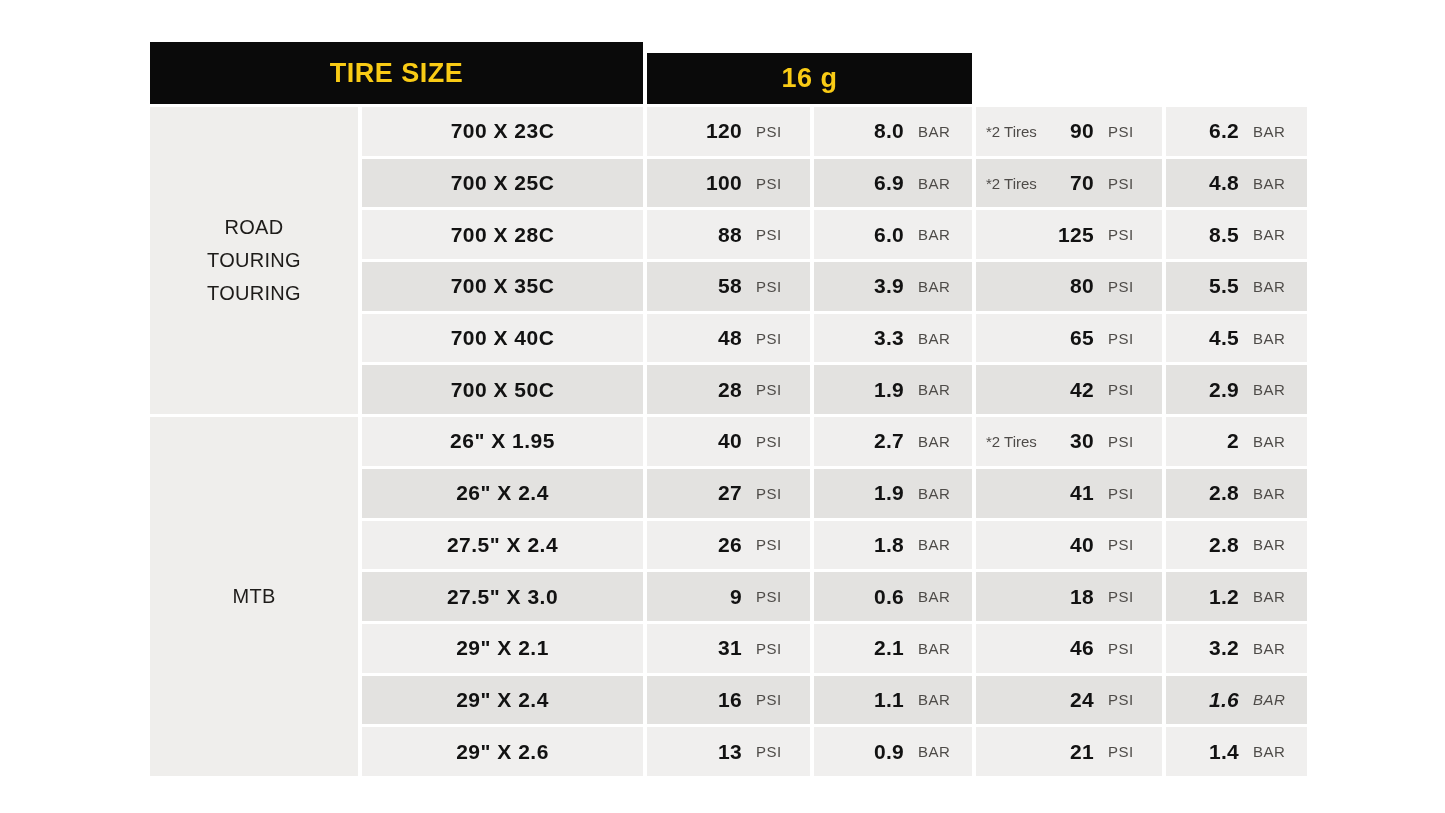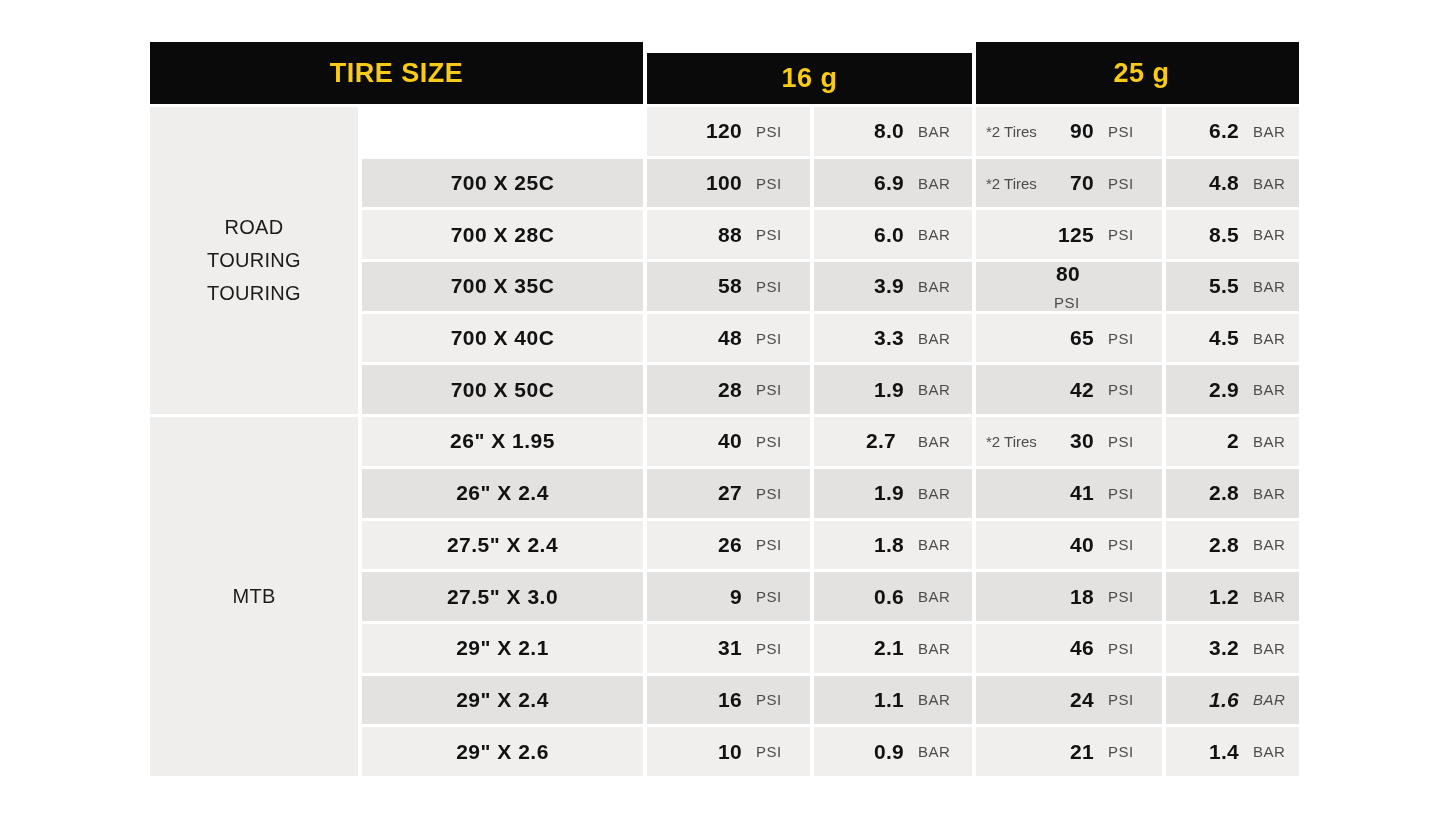--- a/index.html
+++ b/index.html
@@ -6,21 +6,21 @@
     margin: 0;
     padding: 0;
     background: #ffffff;
     width: 1445px;
     height: 813px;
     font-family: "Liberation Sans", sans-serif;
     -webkit-font-smoothing: antialiased;
   }
   .page {
     position: relative;
-    width: 1299px;
+    width: 1445px;
     height: 813px;
     background: #ffffff;
     overflow: hidden;
   }
   .grid {
     position: absolute;
     left: 150px;
     top: 42px;
     display: grid;
     grid-template-columns: 208px 281px 163px 158px 186px 141px;
@@ -103,26 +103,28 @@
     letter-spacing: 0.5px;
   }
 </style>
 </head>
 <body>
 
 <div class="page">
   <div class="grid" id="grid">
     <div class="hcell h-tire">TIRE SIZE</div>
     <div class="hcell h-16g">16 g</div>
-    <div class="hcell h-25g">25 g</div>
   <div class="catcell" style="grid-row: 2 / span 6;">
         <div>ROAD</div>
         <div>TOURING</div>
         <div>TOURING</div>
       </div>
+  <div class="cell tire c2 light" style="grid-row: 2;">
+    <span>700 X 23C</span>
+  </div>
   <div class="cell valcell c3 light" style="grid-row: 2;">
     <span class="val">120</span>
     <span class="unit">PSI</span>
   </div>
   <div class="cell valcell c4 light" style="grid-row: 2;">
     <span class="val">8.0</span>
     <span class="unit">BAR</span>
   </div>
   <div class="cell valcell c5 light" style="grid-row: 2;">
     <span class="note">*2 Tires</span>
@@ -180,21 +182,21 @@
     <span>700 X 35C</span>
   </div>
   <div class="cell valcell c3 dark" style="grid-row: 5;">
     <span class="val">58</span>
     <span class="unit">PSI</span>
   </div>
   <div class="cell valcell c4 dark" style="grid-row: 5;">
     <span class="val">3.9</span>
     <span class="unit">BAR</span>
   </div>
-  <div class="cell valcell c5 dark" style="grid-row: 5; flex-direction: column;">
+  <div class="cell valcell c5 dark" style="grid-row: 5;">
     <span class="note"></span>
     <span class="val">80</span>
     <span class="unit">PSI</span>
   </div>
   <div class="cell valcell c6 dark" style="grid-row: 5;">
     <span class="val">5.5</span>
     <span class="unit">BAR</span>
   </div>
 
   <div class="cell tire c2 light" style="grid-row: 6;">
@@ -241,21 +243,21 @@
 <div class="catcell" style="grid-row: 8 / span 7;">
         <div>MTB</div>
       </div>
   <div class="cell tire c2 light" style="grid-row: 8;">
     <span>26" X 1.95</span>
   </div>
   <div class="cell valcell c3 light" style="grid-row: 8;">
     <span class="val">40</span>
     <span class="unit">PSI</span>
   </div>
-  <div class="cell valcell c4 light" style="grid-row: 8; gap: 8px;">
+  <div class="cell valcell c4 light" style="grid-row: 8;">
     <span class="val">2.7</span>
     <span class="unit">BAR</span>
   </div>
   <div class="cell valcell c5 light" style="grid-row: 8;">
     <span class="note">*2 Tires</span>
     <span class="val">30</span>
     <span class="unit">PSI</span>
   </div>
   <div class="cell valcell c6 light" style="grid-row: 8;">
     <span class="val">2</span>
@@ -364,21 +366,21 @@
   </div>
   <div class="cell valcell c6 dark" style="grid-row: 13; font-style: italic;">
     <span class="val">1.6</span>
     <span class="unit">BAR</span>
   </div>
 
   <div class="cell tire c2 light" style="grid-row: 14;">
     <span>29" X 2.6</span>
   </div>
   <div class="cell valcell c3 light" style="grid-row: 14;">
-    <span class="val">10</span>
+    <span class="val">13</span>
     <span class="unit">PSI</span>
   </div>
   <div class="cell valcell c4 light" style="grid-row: 14;">
     <span class="val">0.9</span>
     <span class="unit">BAR</span>
   </div>
   <div class="cell valcell c5 light" style="grid-row: 14;">
     <span class="note"></span>
     <span class="val">21</span>
     <span class="unit">PSI</span>

